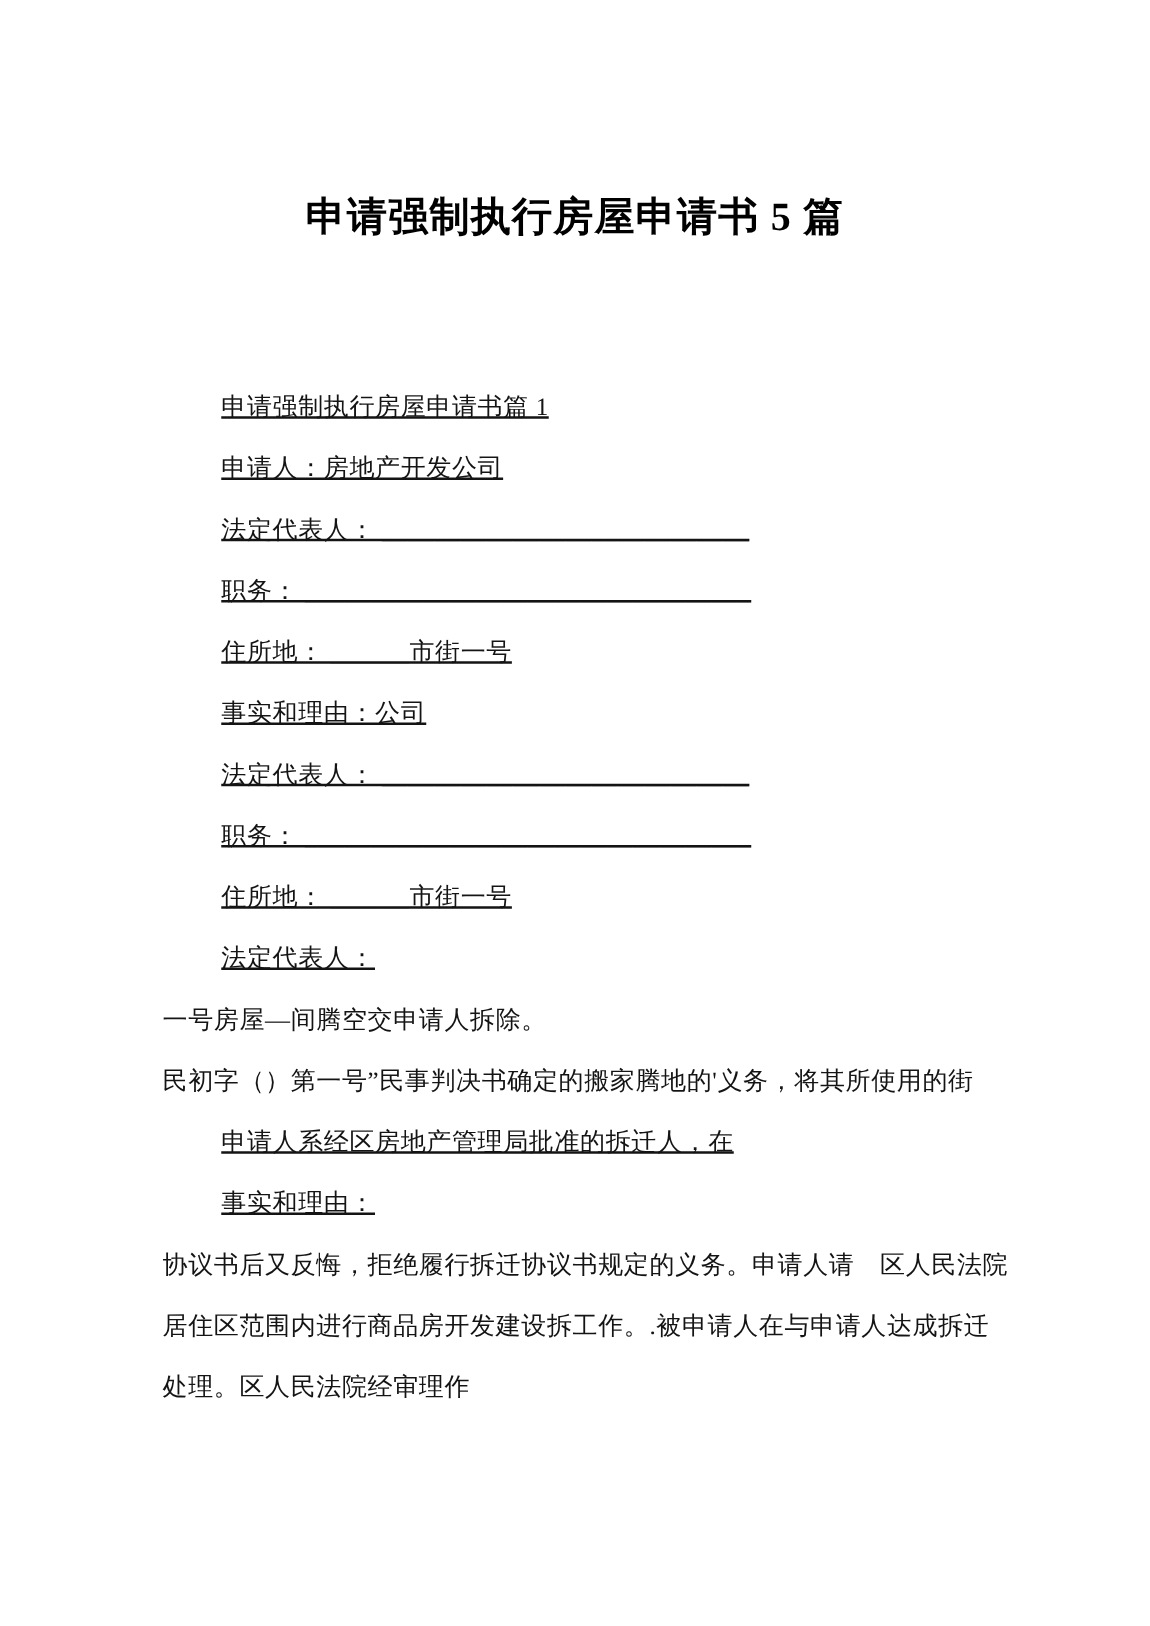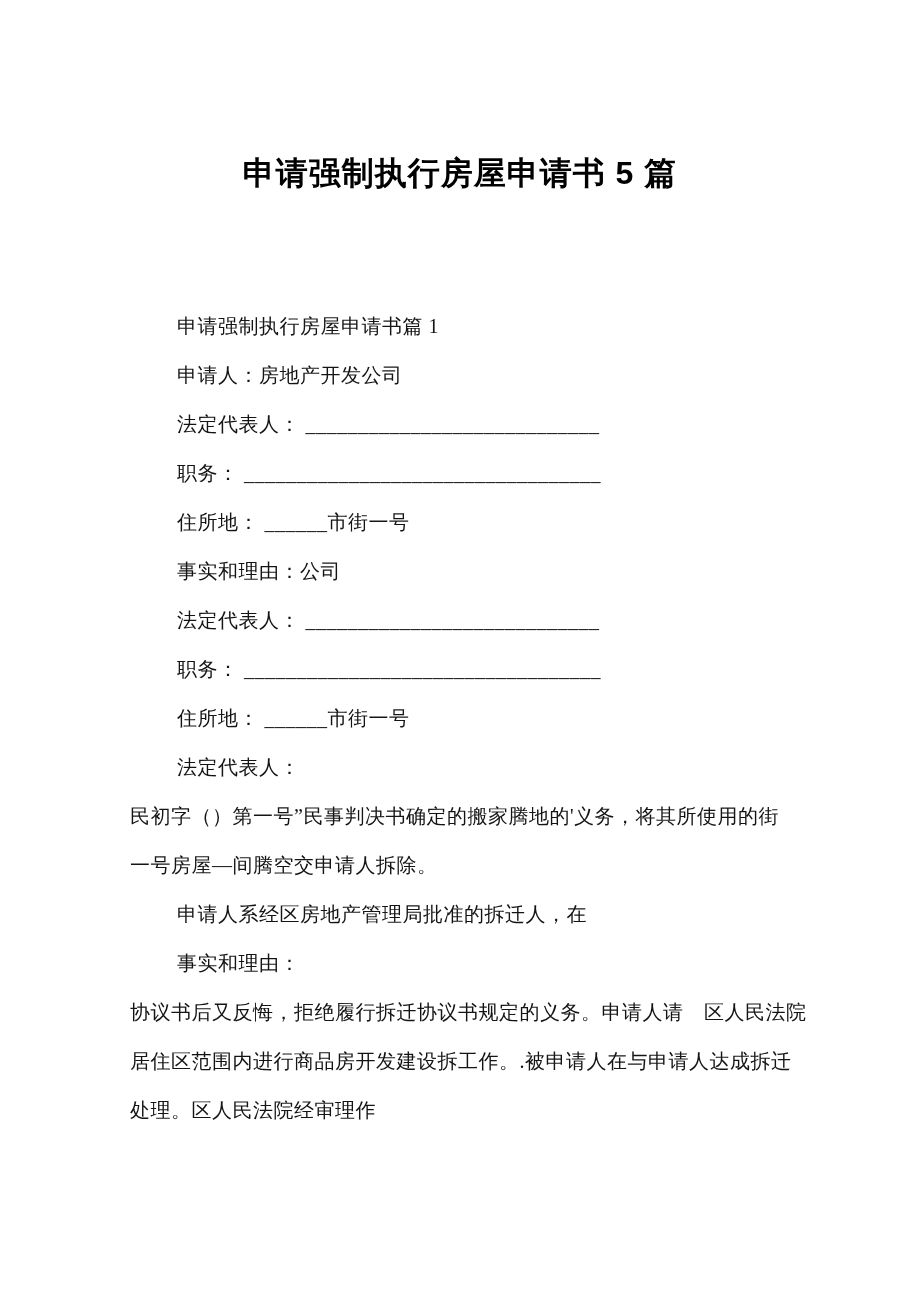--- a/index.html
+++ b/index.html
@@ -13,21 +13,21 @@
     height: 1301px;
     background: #ffffff;
     overflow: hidden;
     font-family: "Liberation Serif", serif;
     color: #141414;
   }
   .doc-title {
     margin: 0;
     padding-top: 148px;
     text-align: center;
-    font-family: Liberation Sans, sans-serif;
+    font-family: Liberation Serif, serif;
     font-weight: 700;
     font-size: 32px;
     line-height: 50px;
     color: #000000;
     letter-spacing: 1px;
   }
   .doc-body {
     margin-top: 104px;
     margin-left: 130px;
     width: 670px;
@@ -35,40 +35,41 @@
   .doc-body p.line {
     margin: 0;
     font-size: 20px;
     line-height: 49px;
     letter-spacing: 0.5px;
     white-space: pre;
     color: #141414;
   }
   .doc-body p.line.indent {
     padding-left: 47px;
+    text-decoration: underline;
   }
 </style>
 </head>
 <body>
 
 <div class="page">
   <h1 class="doc-title">申请强制执行房屋申请书 5 篇</h1>
 
   <div class="doc-body">
       <p class="line indent">申请强制执行房屋申请书篇 1</p>
       <p class="line indent">申请人：房地产开发公司</p>
       <p class="line indent">法定代表人： ____________________________</p>
       <p class="line indent">职务： __________________________________</p>
       <p class="line indent">住所地： ______市街一号</p>
       <p class="line indent">事实和理由：公司</p>
       <p class="line indent">法定代表人： ____________________________</p>
       <p class="line indent">职务： __________________________________</p>
       <p class="line indent">住所地： ______市街一号</p>
       <p class="line indent">法定代表人：</p>
+      <p class="line">一号房屋—间腾空交申请人拆除。</p>
       <p class="line">民初字（）第一号”民事判决书确定的搬家腾地的'义务，将其所使用的街</p>
-      <p class="line">一号房屋—间腾空交申请人拆除。</p>
       <p class="line indent">申请人系经区房地产管理局批准的拆迁人，在</p>
       <p class="line indent">事实和理由：</p>
       <p class="line">协议书后又反悔，拒绝履行拆迁协议书规定的义务。申请人请　区人民法院</p>
       <p class="line">居住区范围内进行商品房开发建设拆工作。.被申请人在与申请人达成拆迁</p>
       <p class="line">处理。区人民法院经审理作</p>
     </div>
 </div>
 
 </body></html>

